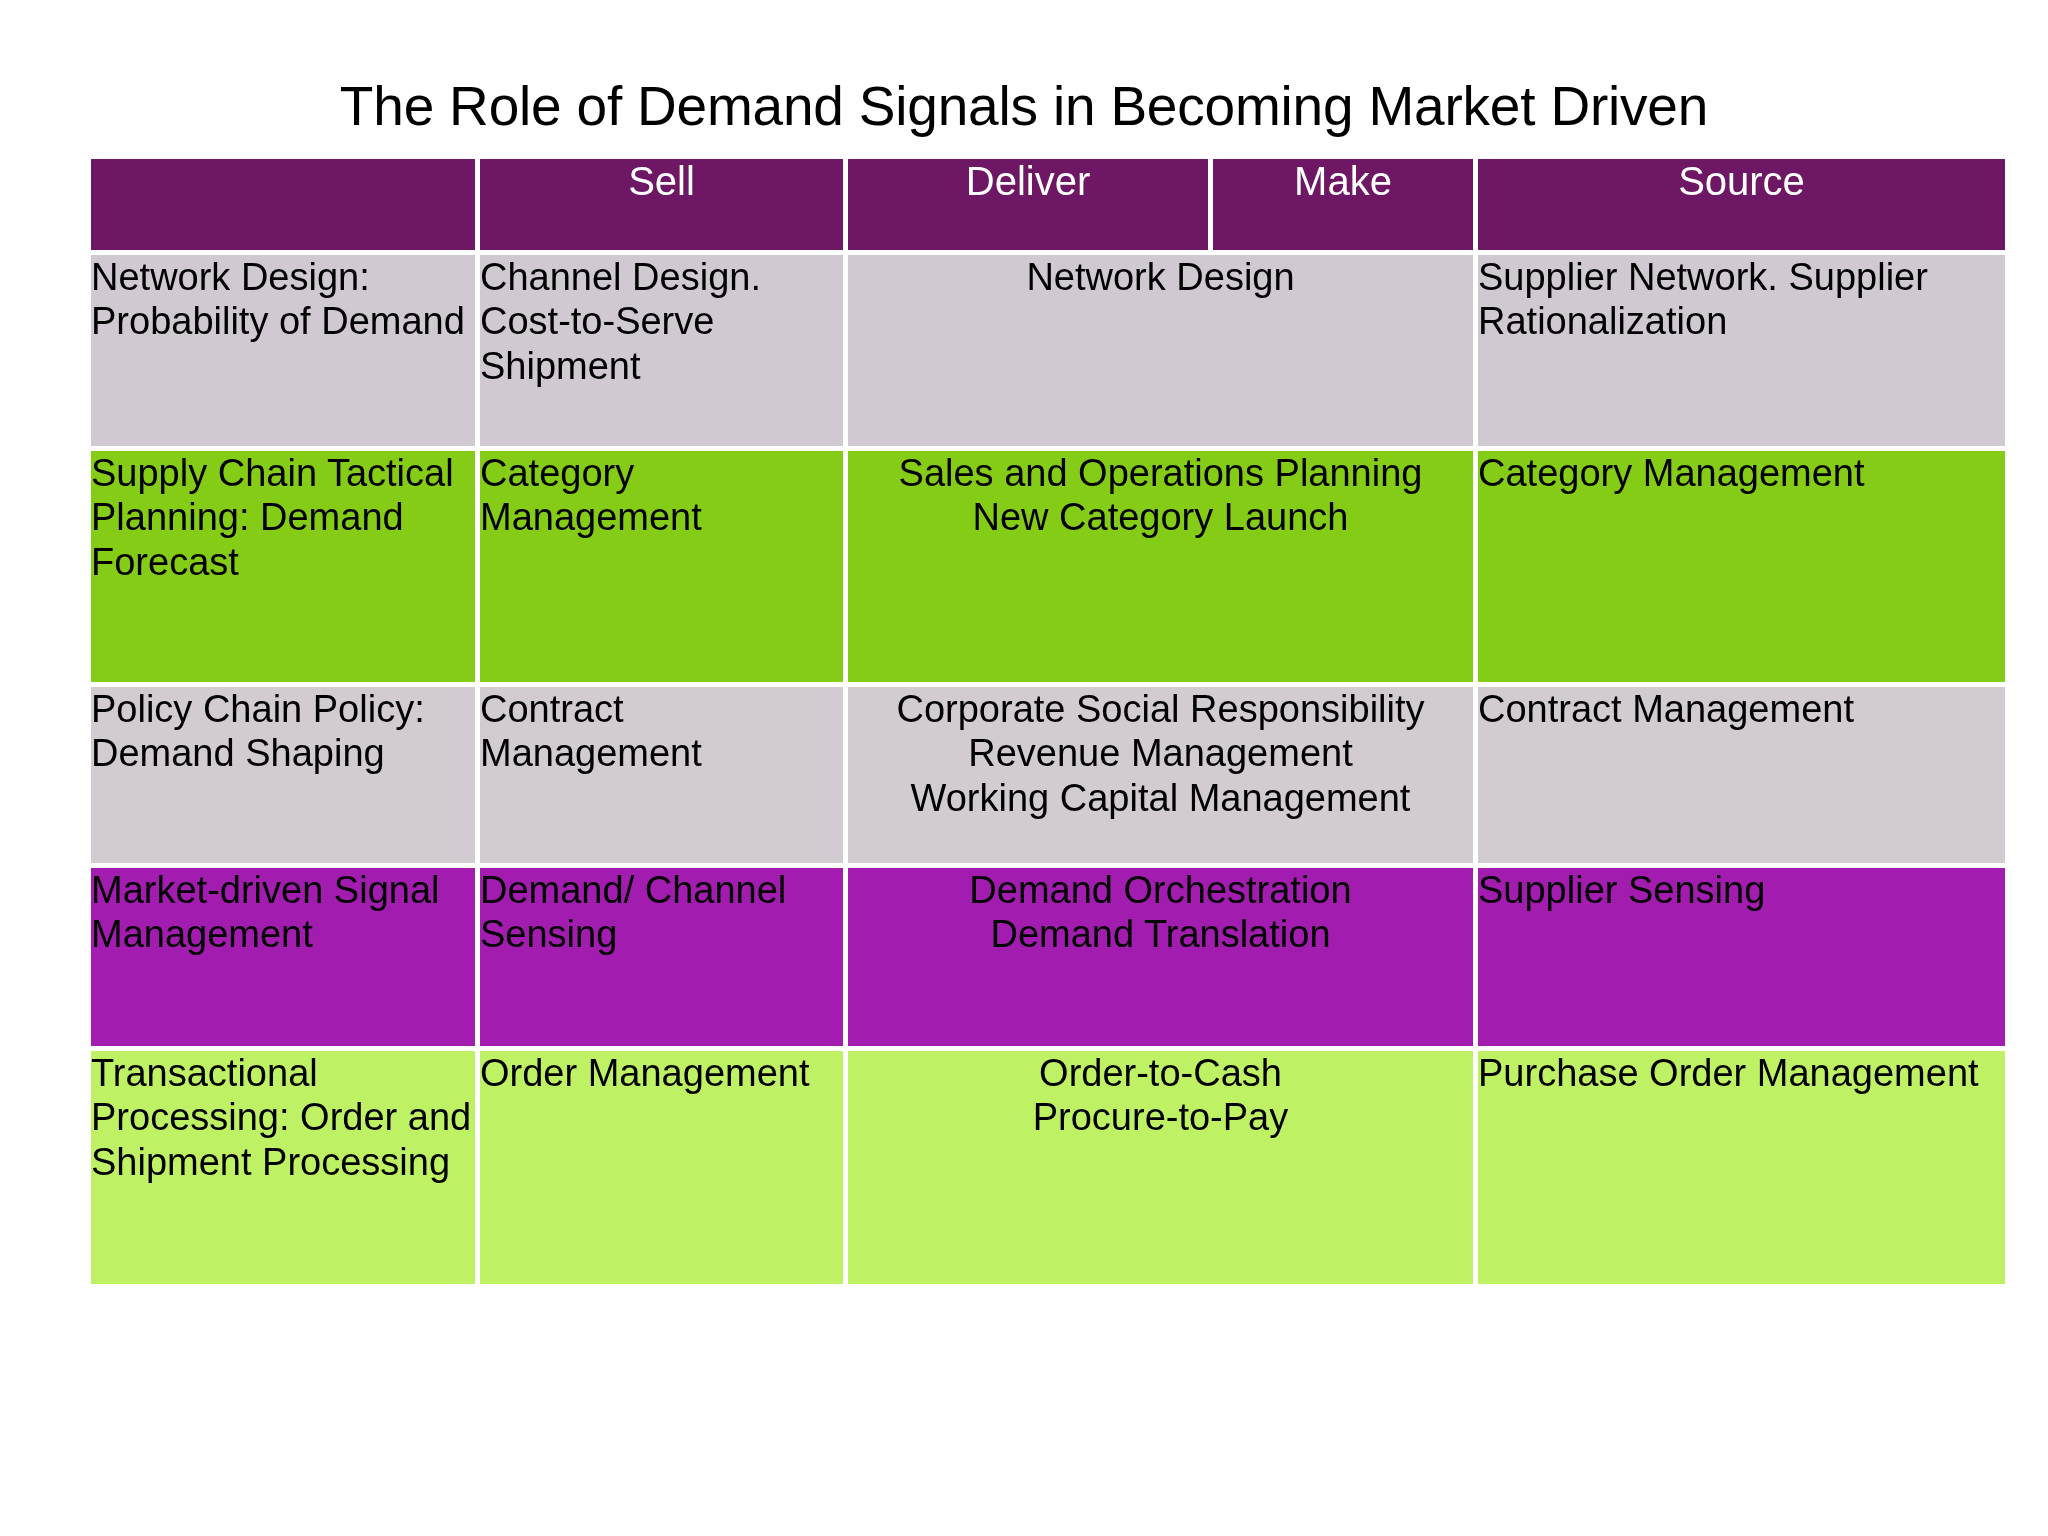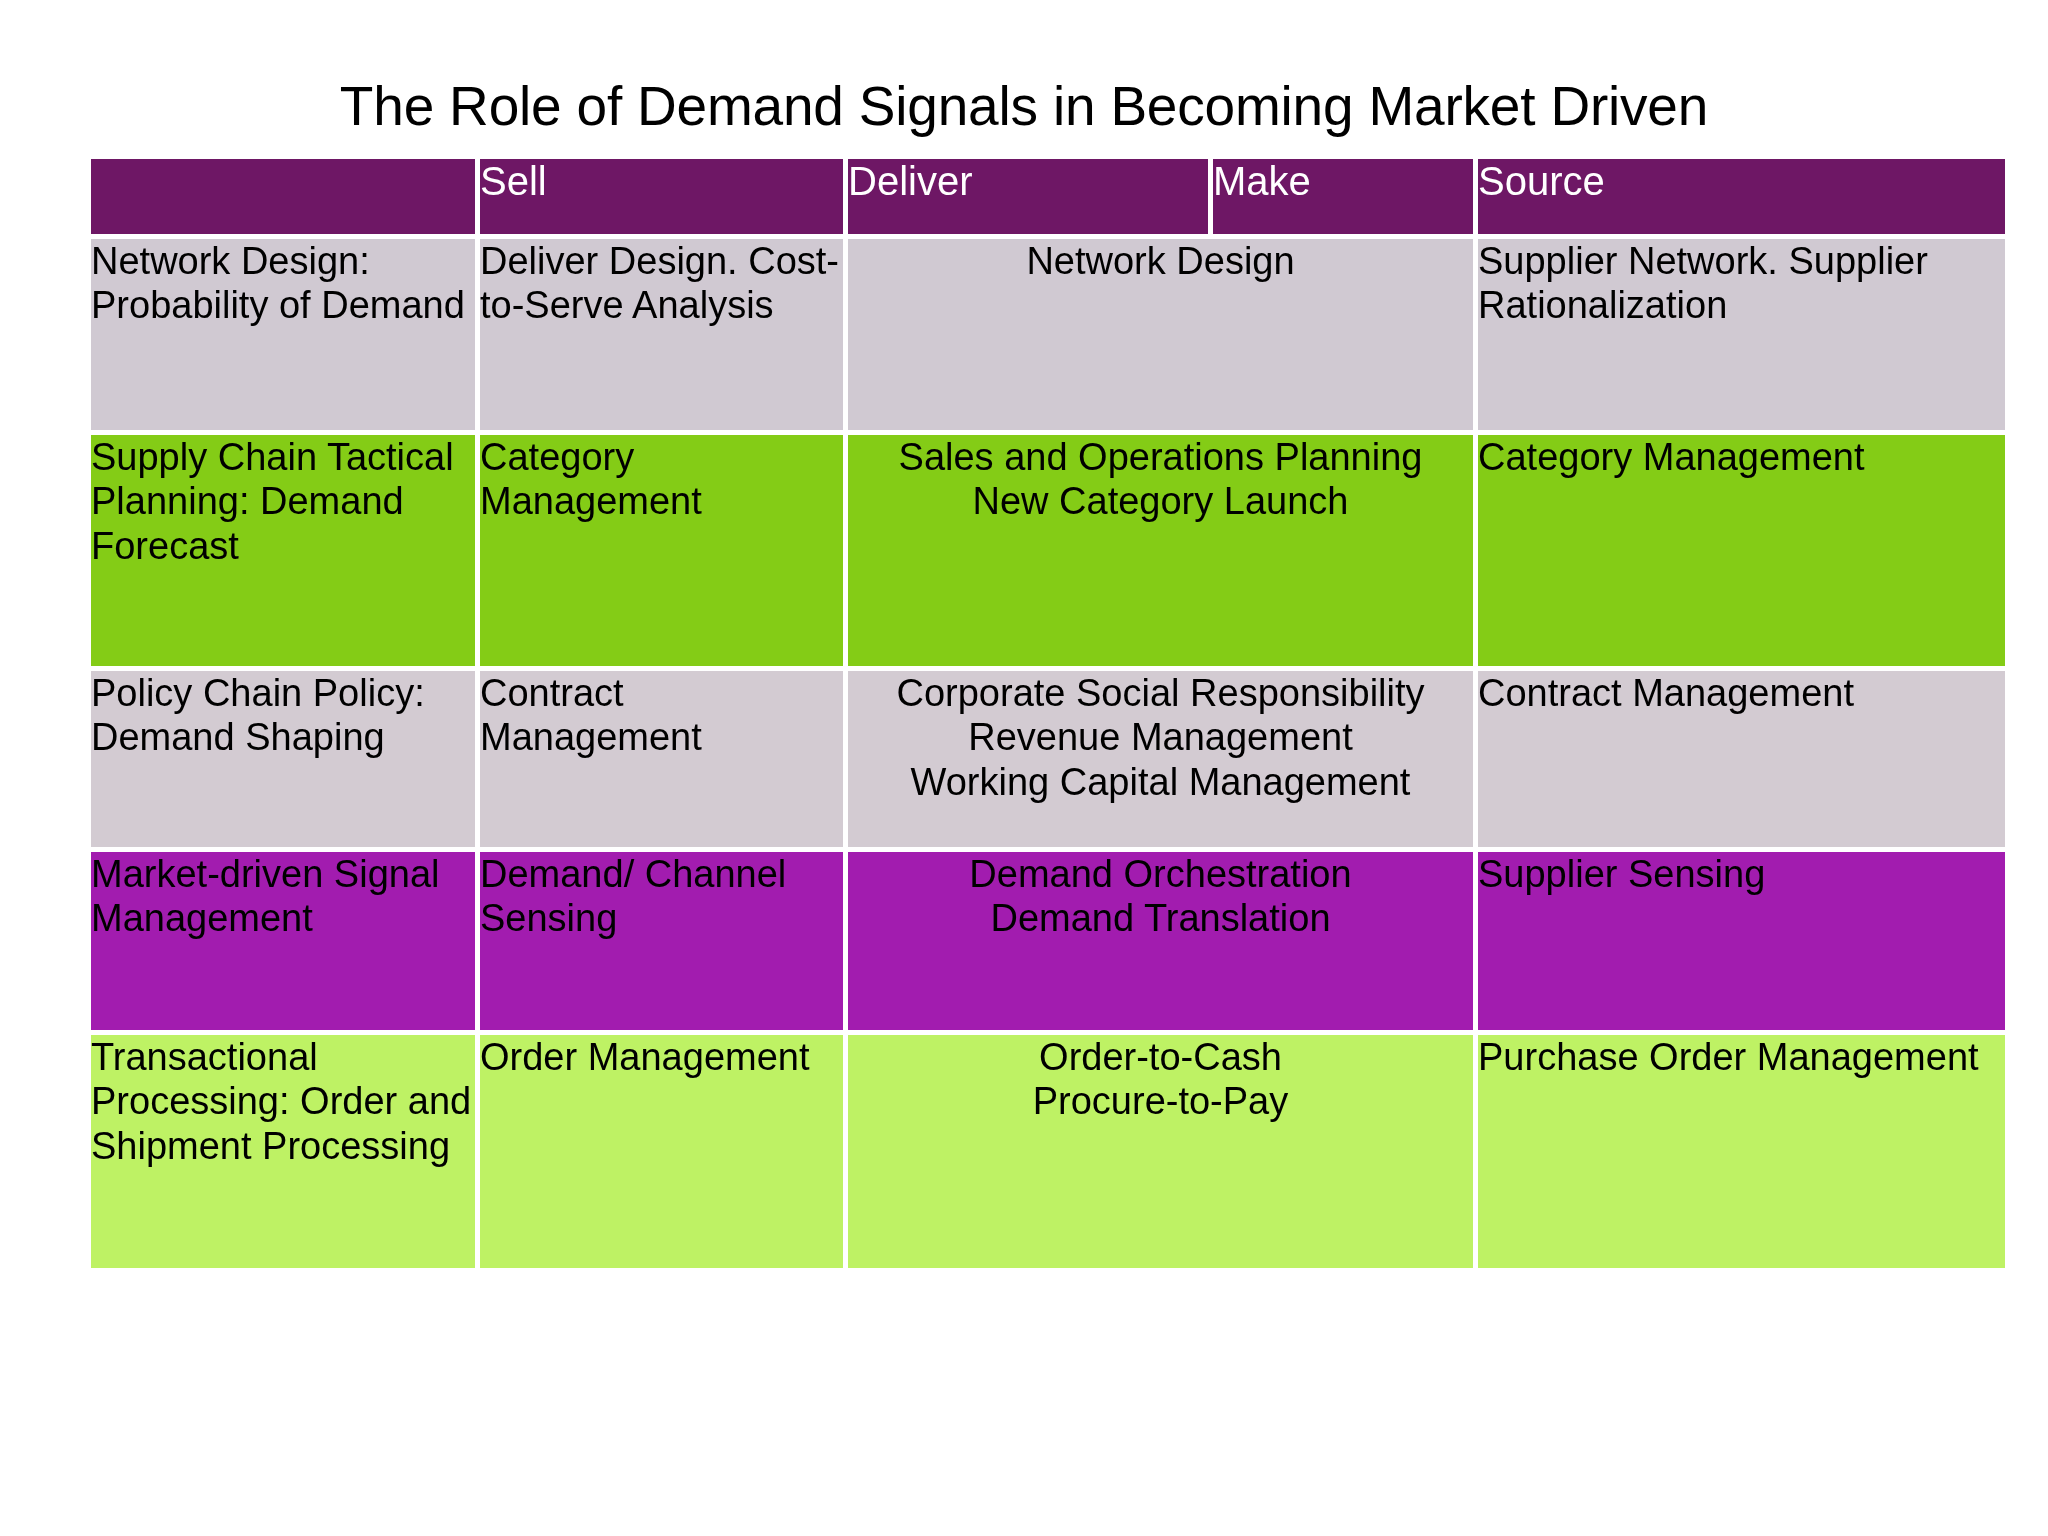--- a/index.html
+++ b/index.html
@@ -52,25 +52,25 @@
   #matrix-table th {
     padding: 0;
     margin: 0;
     vertical-align: top;
     font-weight: 400;
   }
 
   
   .hdr {
     background: #6E1765;
-    height: 75px;
+    height: 91px;
     color: #ffffff;
     font-size: 40px;
     font-weight: bold;
-    text-align: left;
+    text-align: center;
     vertical-align: middle;
     padding: 0 0 0 18px;
     box-sizing: border-box;
   }
   .hdr.blank {
     padding: 0;
   }
 
   
   .cell {
@@ -129,21 +129,21 @@
         <th class="hdr">Deliver</th>
         <th class="hdr">Make</th>
         <th class="hdr">Source</th>
       </tr>
     </thead>
 
     <tbody>
 
       <tr class="band-a r1">
         <td class="cell left">Network Design: Probability of Demand</td>
-        <td class="cell left">Deliver Design. Cost-to-Serve Analysis</td>
+        <td class="cell left">Channel Design. Cost-to-Serve Shipment</td>
         <td class="cell center" colspan="2">
           <span class="linebreak">Network Design</span>
         </td>
         <td class="cell left">Supplier Network. Supplier Rationalization</td>
       </tr>
 
       <tr class="band-b r2">
         <td class="cell left">Supply Chain Tactical Planning: Demand Forecast</td>
         <td class="cell left">Category Management</td>
         <td class="cell center" colspan="2">

